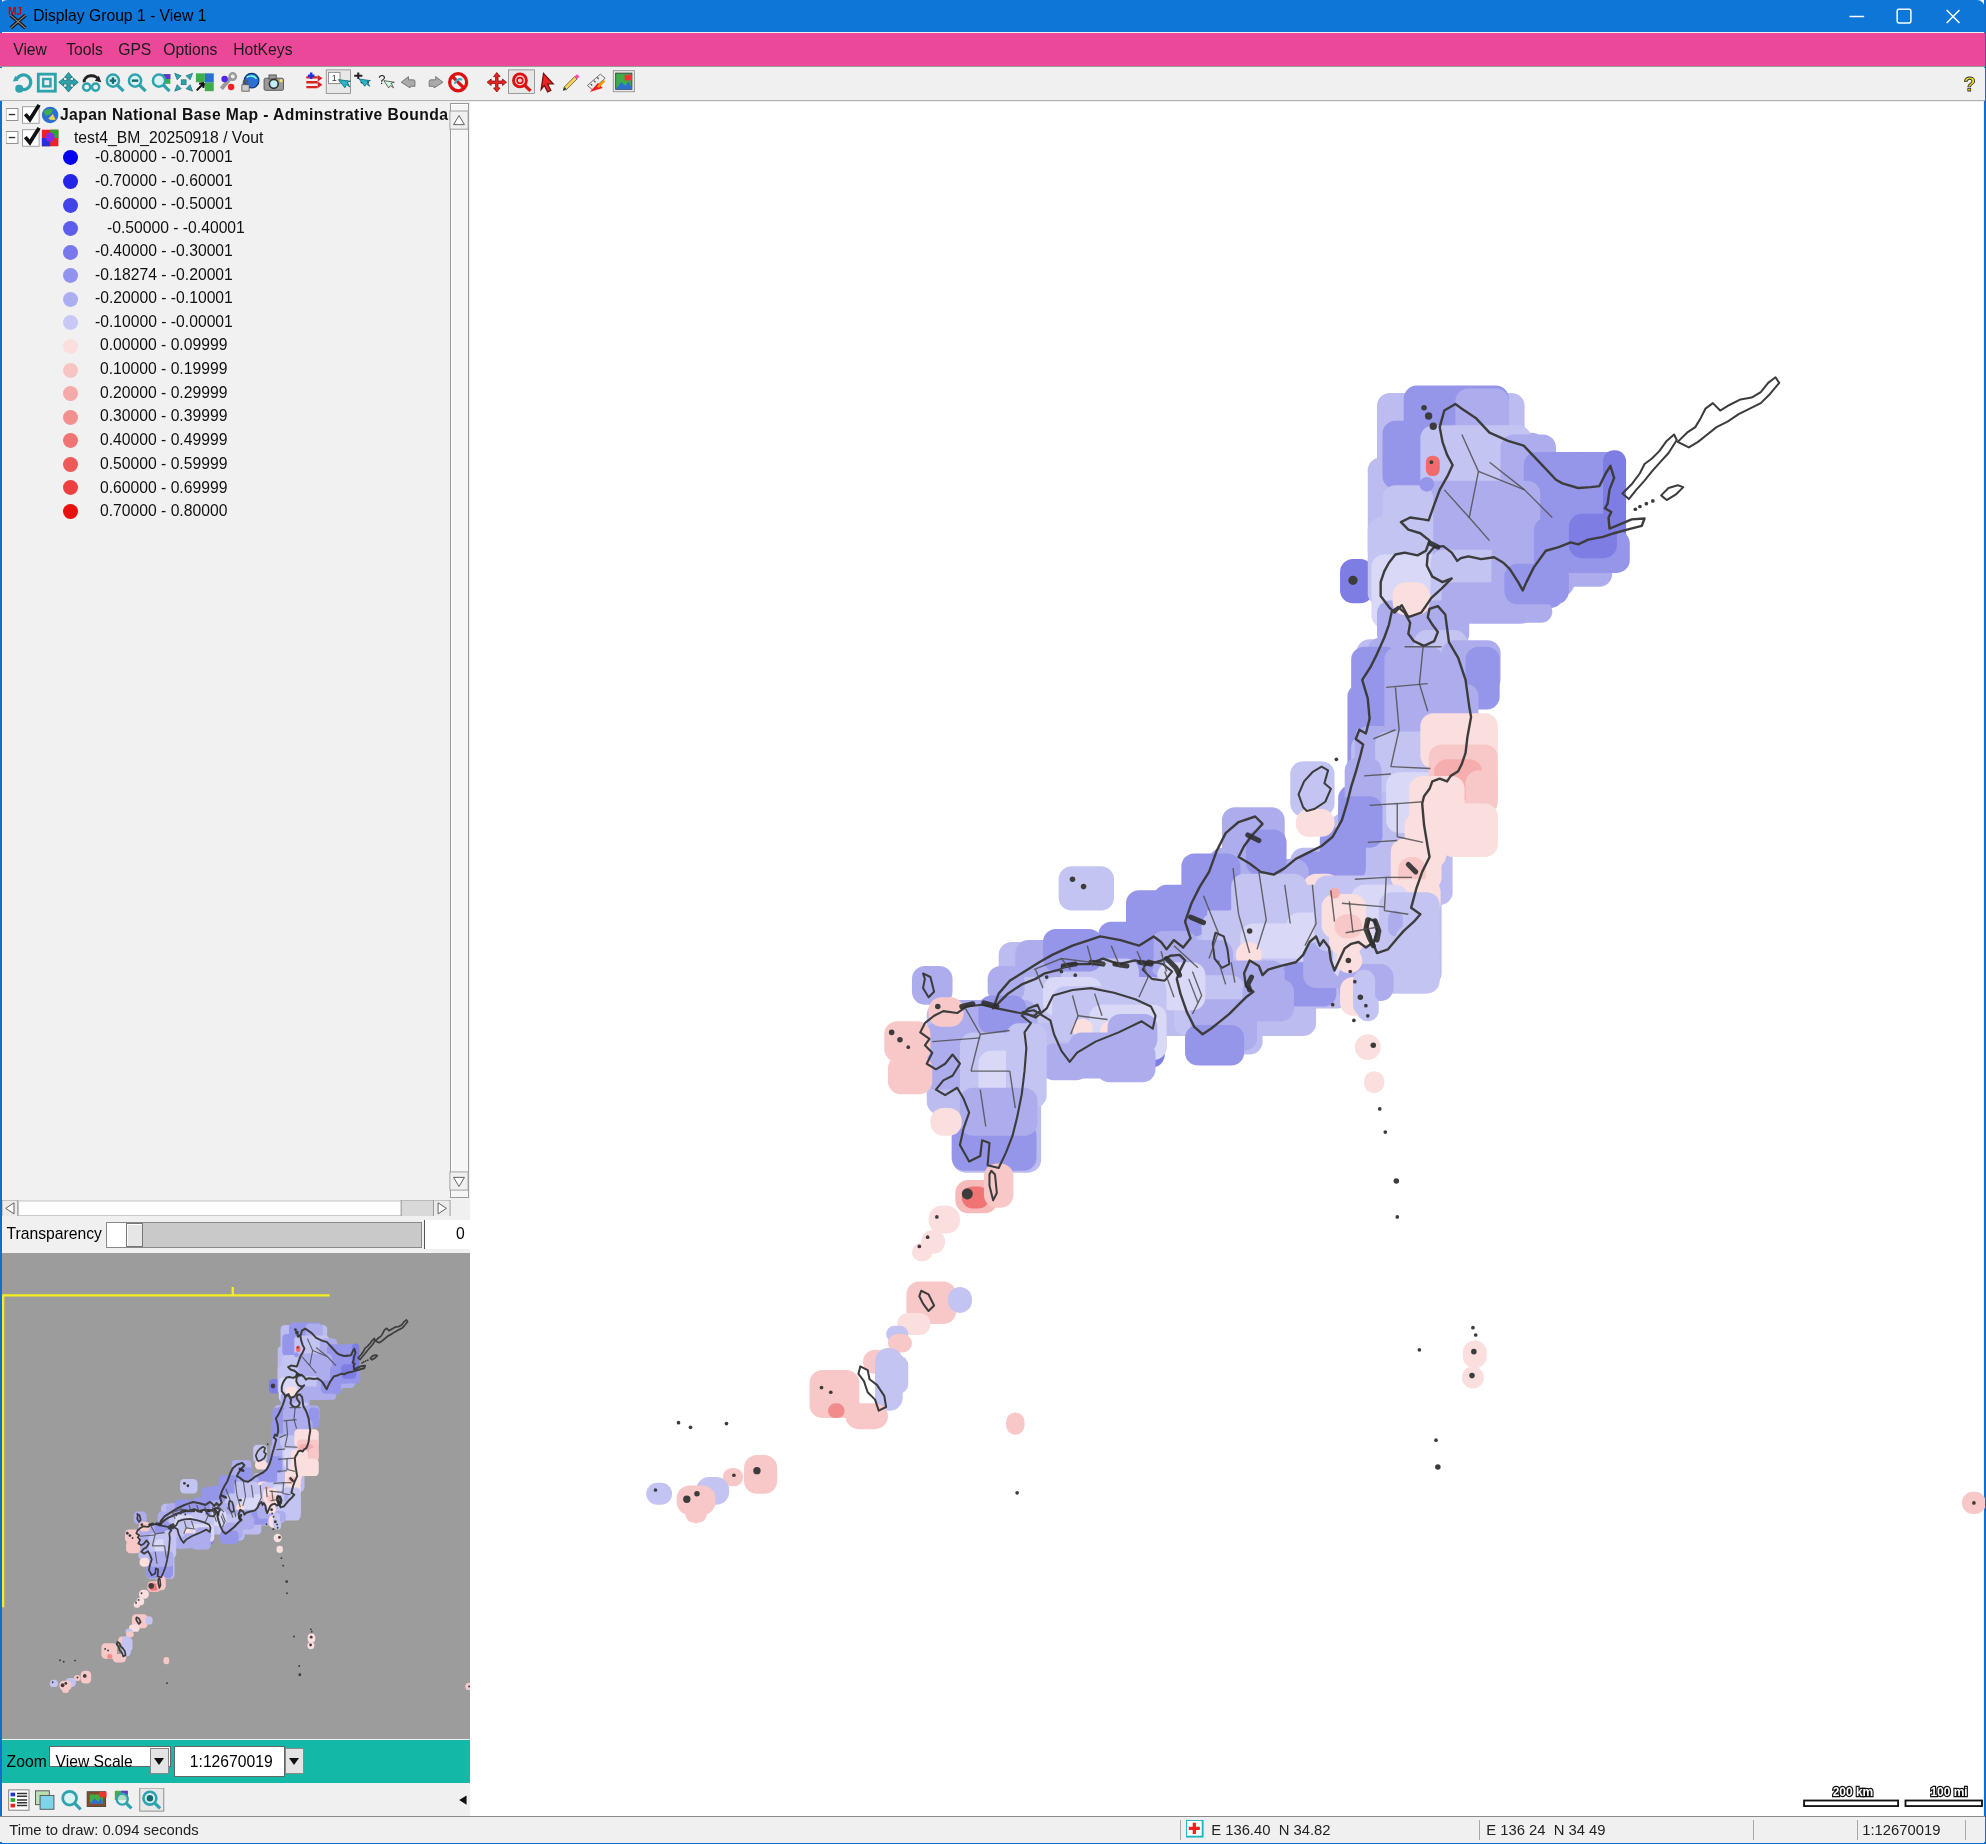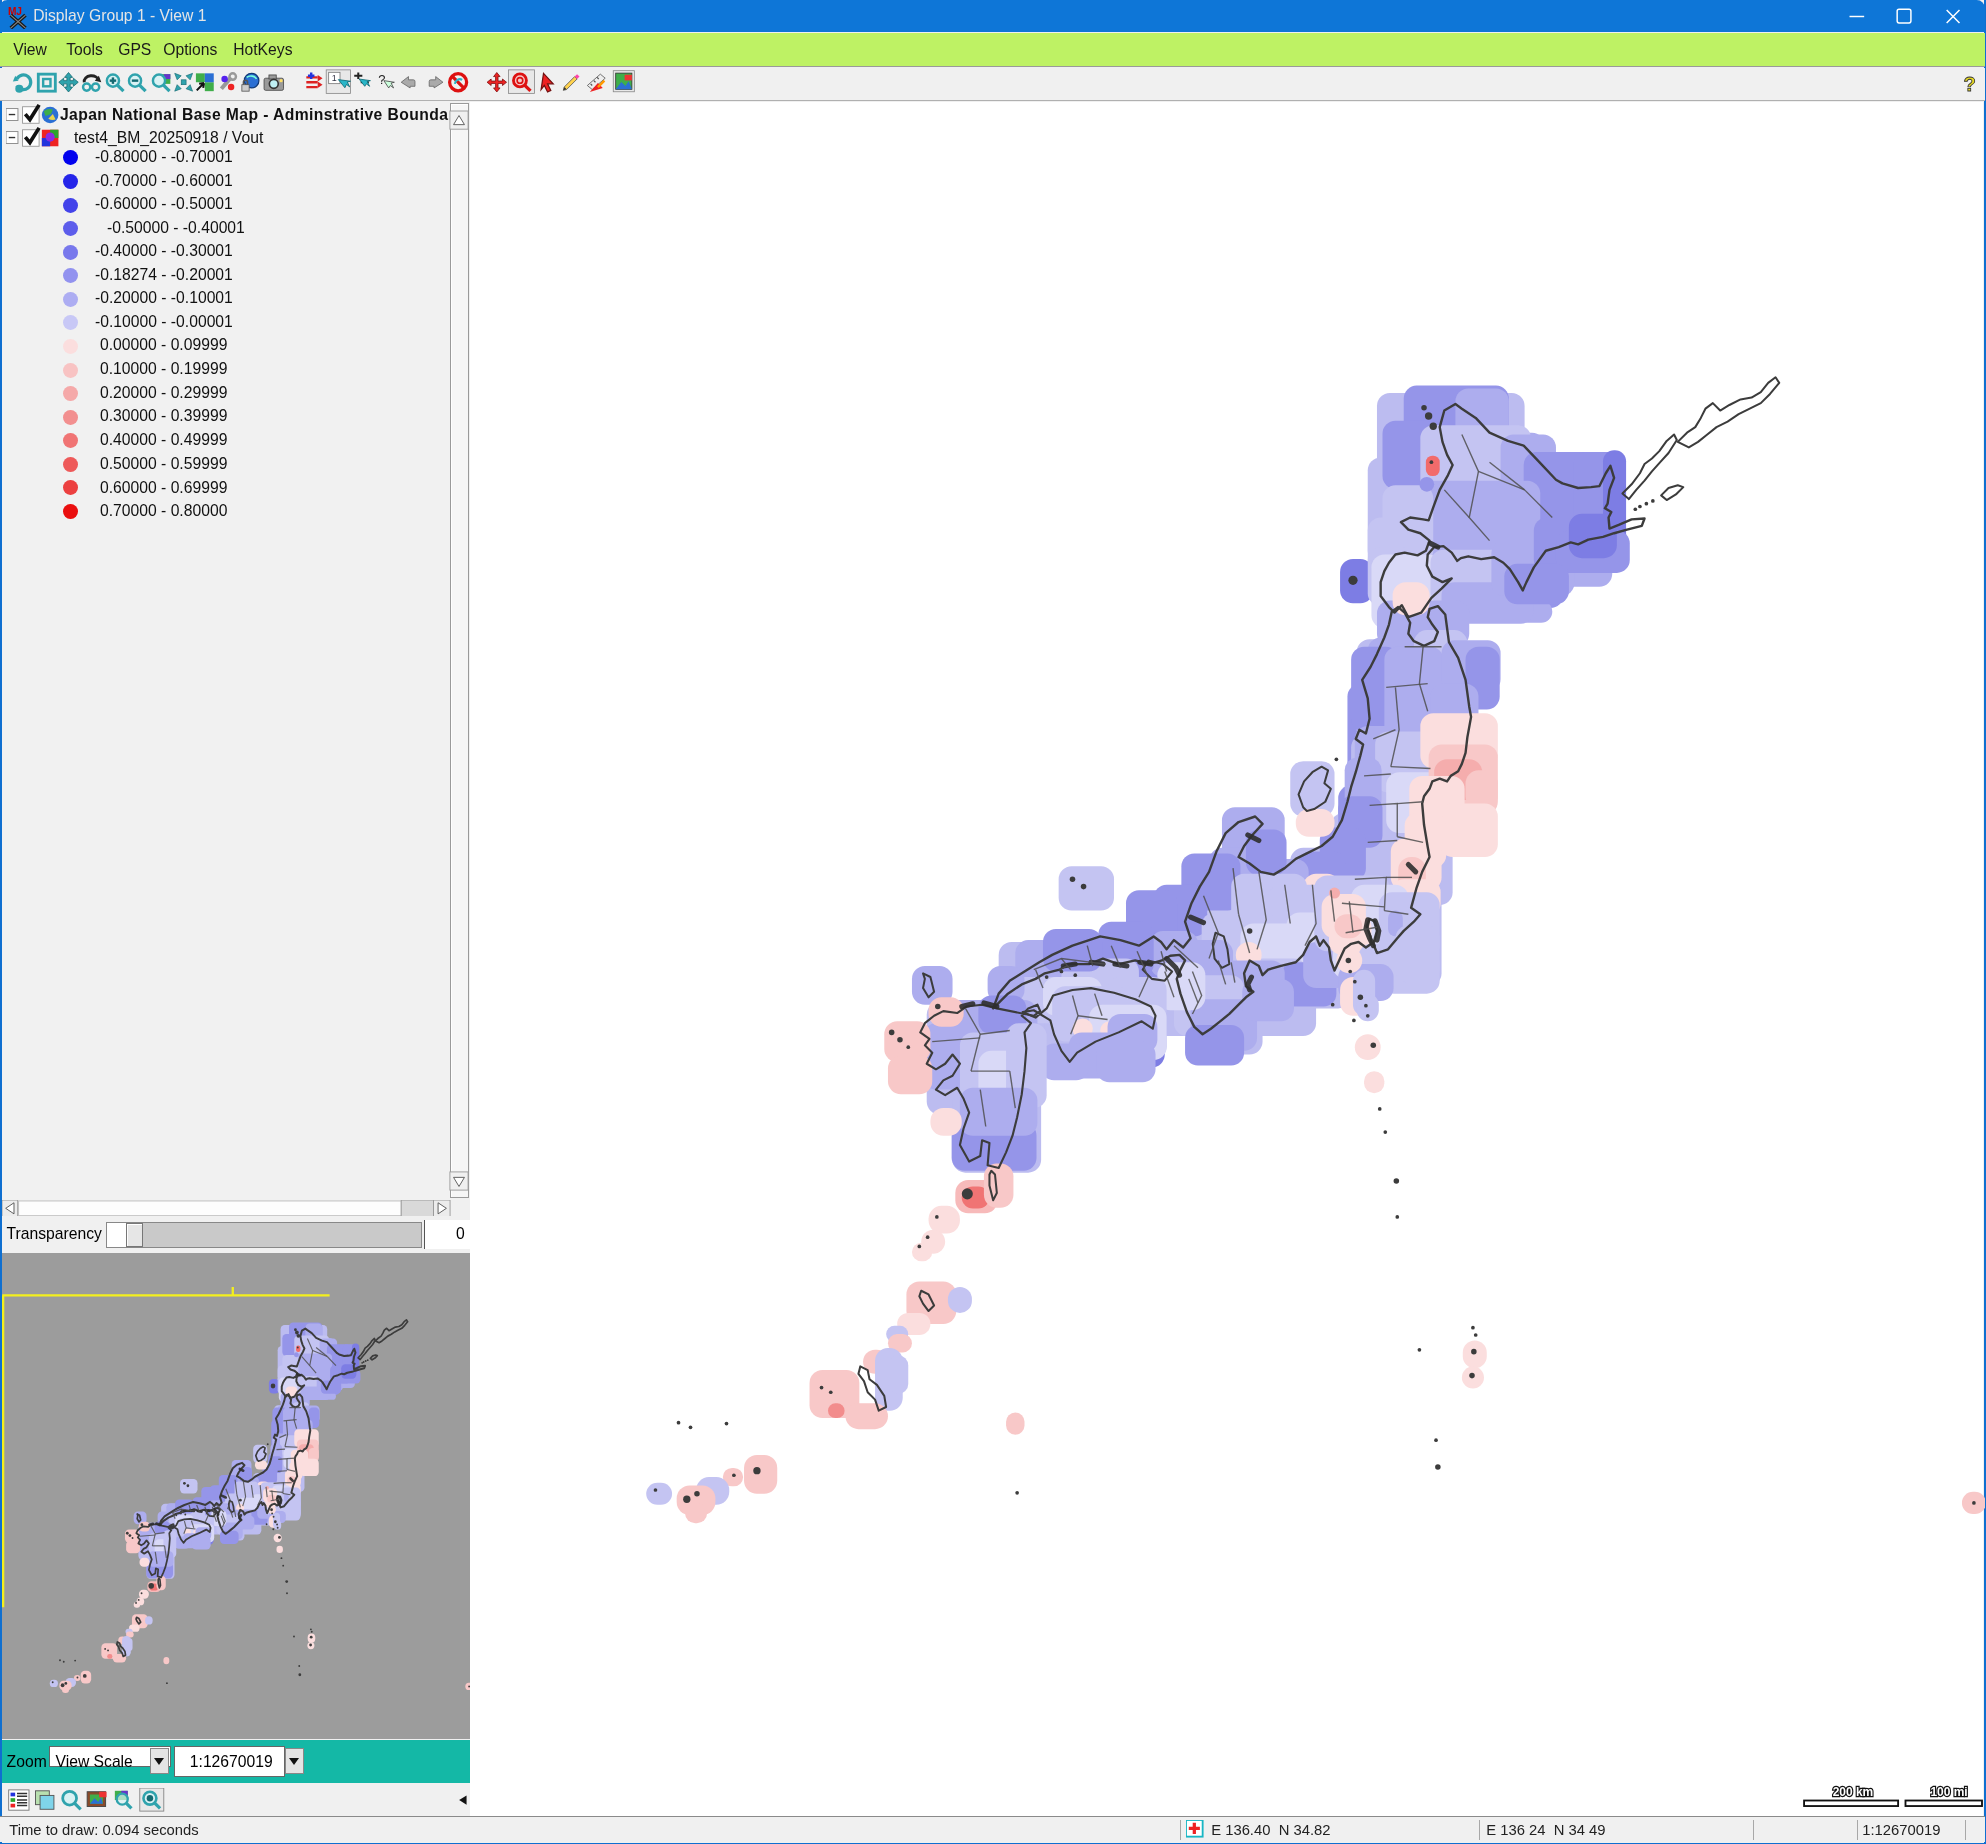--- a/index.html
+++ b/index.html
@@ -1,18 +1,18 @@
 <!DOCTYPE html>
 <html style="font-size:14.8px"><head><meta charset="utf-8"><style>
 *{margin:0;padding:0;box-sizing:border-box}
 body{font-family:"Liberation Sans",sans-serif;width:1986px;height:1845px;overflow:hidden}
 #win{position:relative;width:1986px;height:1845px;background:#f0f0f0;border-left:2.8px solid #0f6fd0;border-right:2.8px solid #0f6fd0;border-bottom:2.8px solid #0f6fd0}
-#title{position:absolute;left:-2.8px;top:0;width:1986px;height:32px;background:#0e76d7;color:#e5e5e5;font-size:15.7px;border-radius:8.3px 8.3px 0 0}
+#title{position:absolute;left:-2.8px;top:0;width:1986px;height:32px;background:#0e76d7;color:#000000;font-size:15.7px;border-radius:8.3px 8.3px 0 0}
 #title .txt{position:absolute;left:34px;top:7.4px}
-#menu{position:absolute;left:-2.8px;top:33px;width:1986px;height:34px;background:#bef264;border-bottom:0.9px solid #9a9a9a;font-size:15.7px;color:#1a1a1a}
+#menu{position:absolute;left:-2.8px;top:33px;width:1986px;height:34px;background:#ec4899;border-bottom:0.9px solid #9a9a9a;font-size:15.7px;color:#1a1a1a}
 #menu span{position:absolute;top:8.3px}
 #toolbar{position:absolute;left:-2.8px;top:68px;width:1986px;height:33px;background:#f0f0f0;border-bottom:1.8px solid #b0b0b0}
 #tree{position:absolute;left:0;top:102px;width:468px;height:1098px;background:#f1f1f1;font-size:15.7px;color:#111}
 #mapArea{position:absolute;left:468px;top:102px;width:1513px;height:1715px;background:#fff}
 .lgdot{position:absolute;width:14.8px;height:14.8px;border-radius:7.4px}
 .lgtxt{position:absolute;white-space:pre}
 #vscroll{position:absolute;left:448px;top:103px;width:18.5px;height:1095px;background:#f6f6f6;border:0.9px solid #9a9a9a;box-shadow:inset 0.9px 0.9px 0 #fff}
 #transp{position:absolute;left:0;top:1216px;width:468px;height:37px;background:#f0f0f0;font-size:15.7px}
 #ovmap{position:absolute;left:0;top:1253px;width:468px;height:486px;background:#9c9c9c;overflow:hidden}
 #zoomrow{position:absolute;left:0;top:1740px;width:468px;height:43px;background:#14b8a6;font-size:15.7px}

